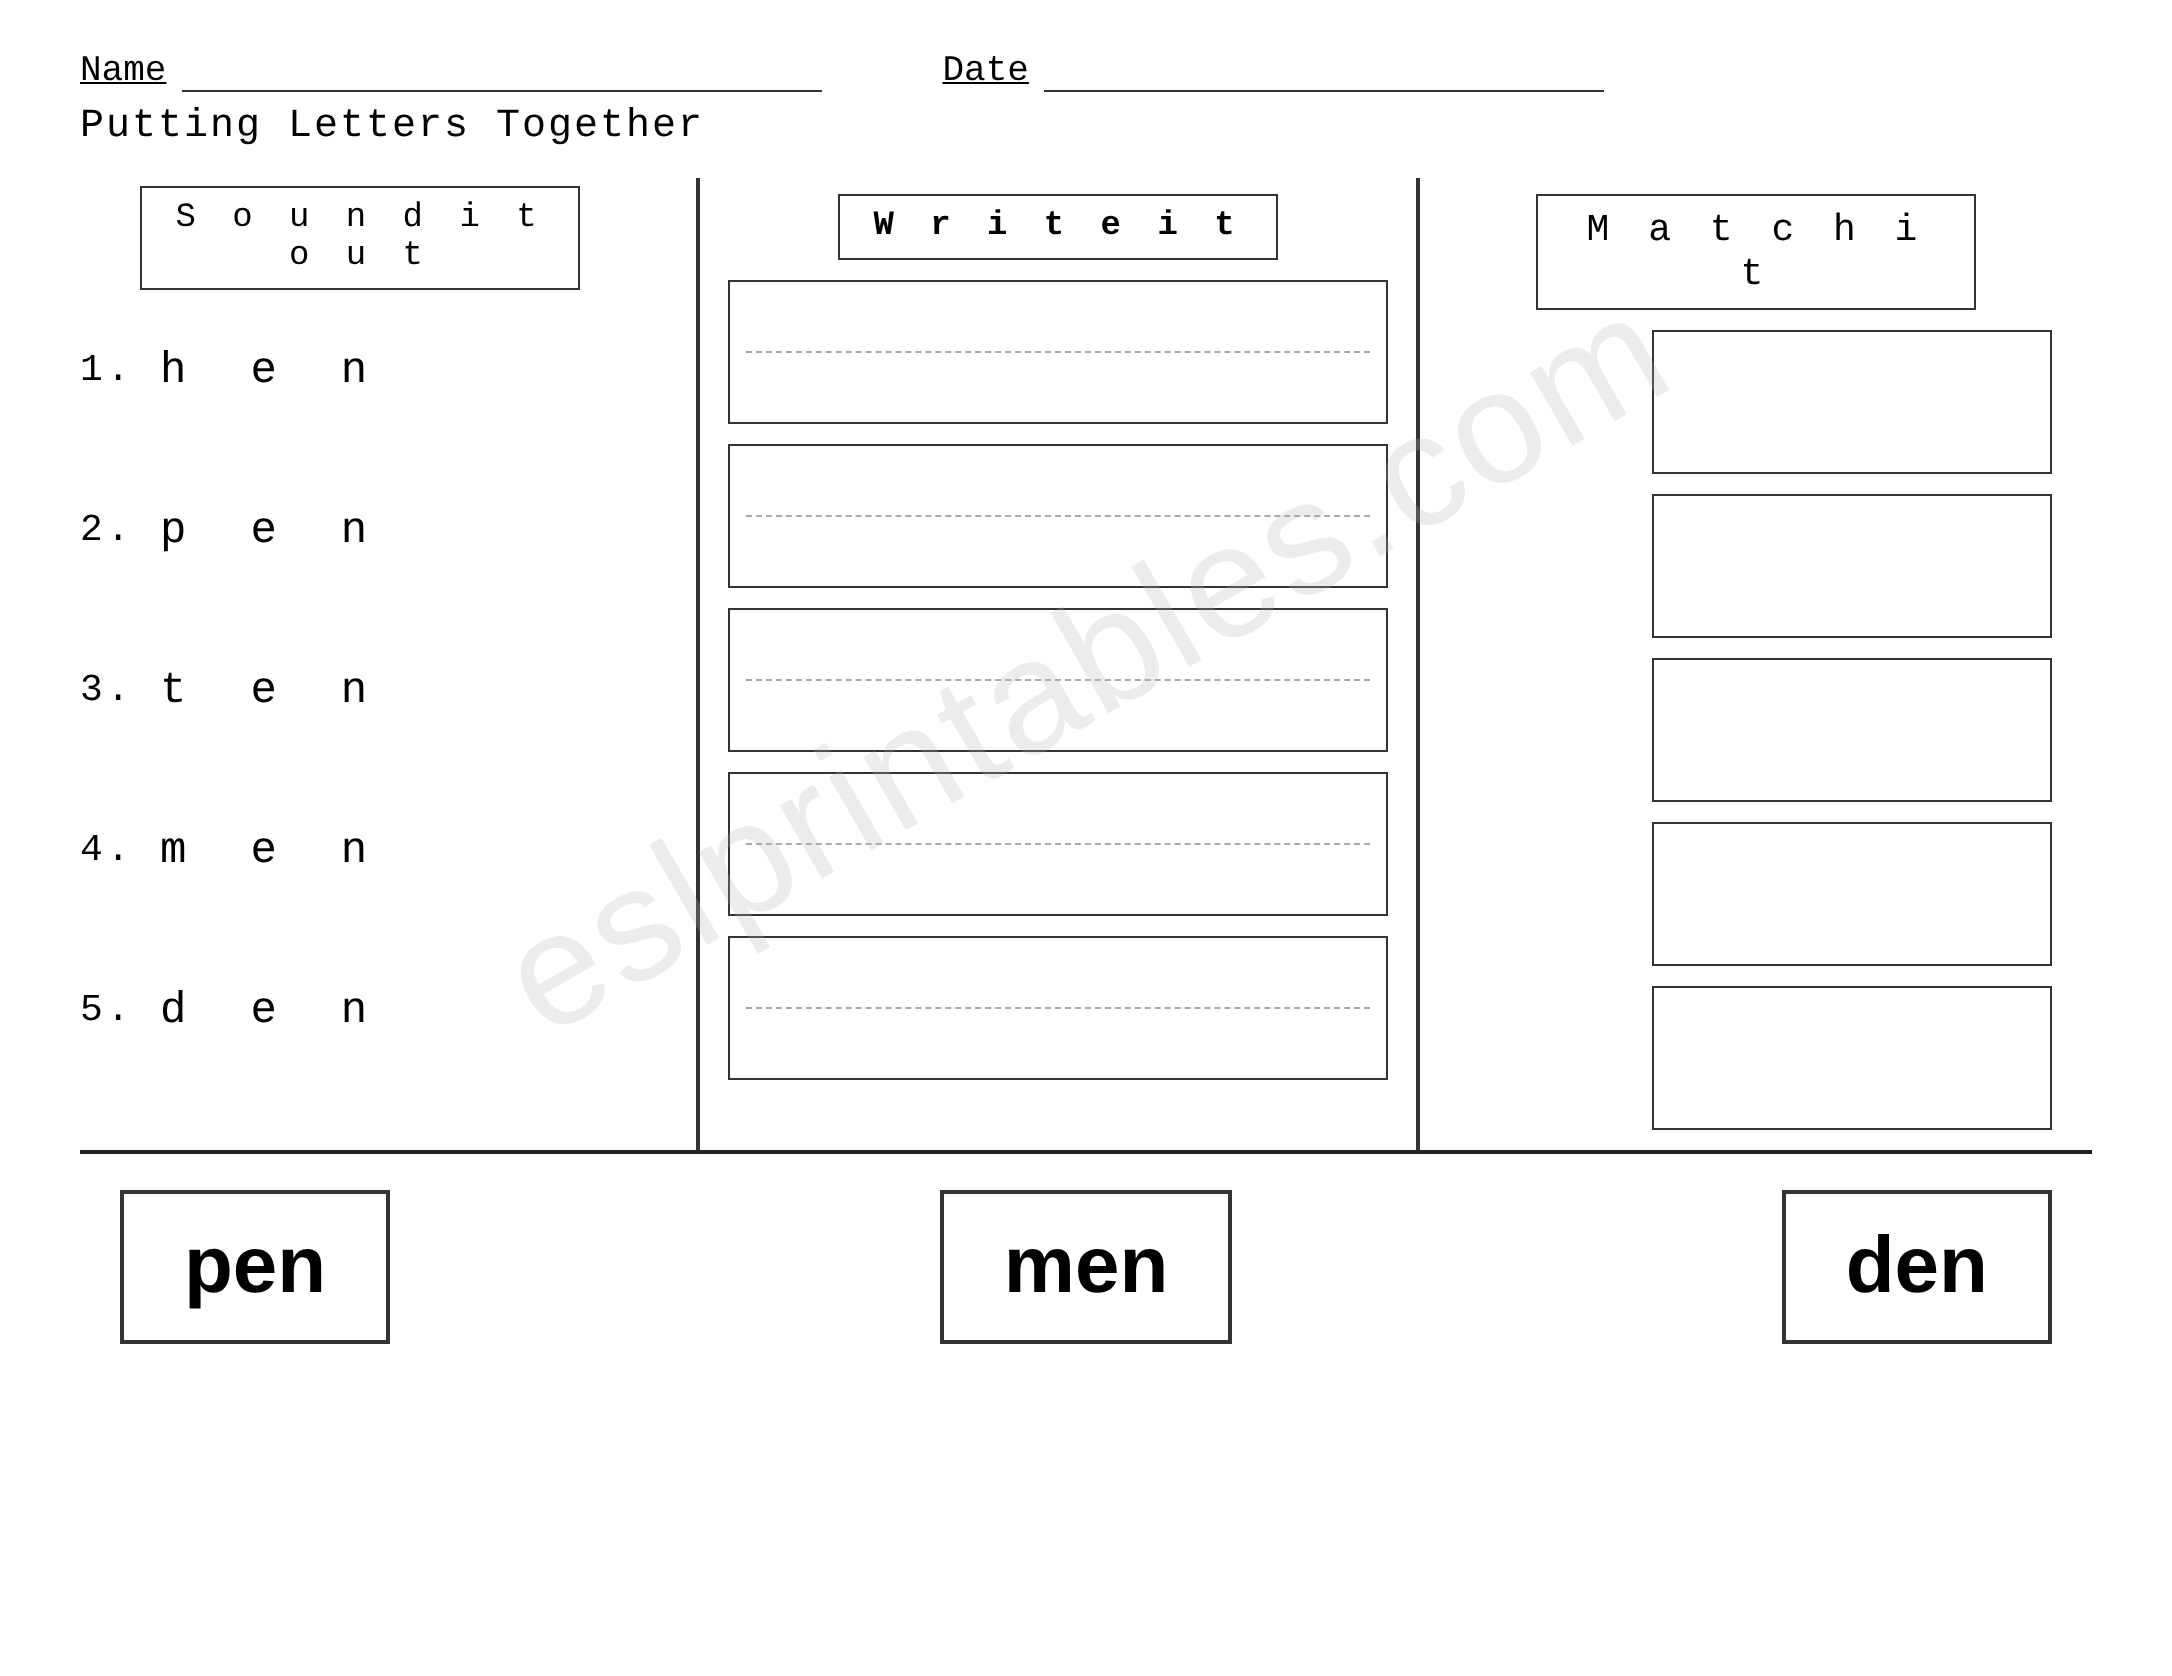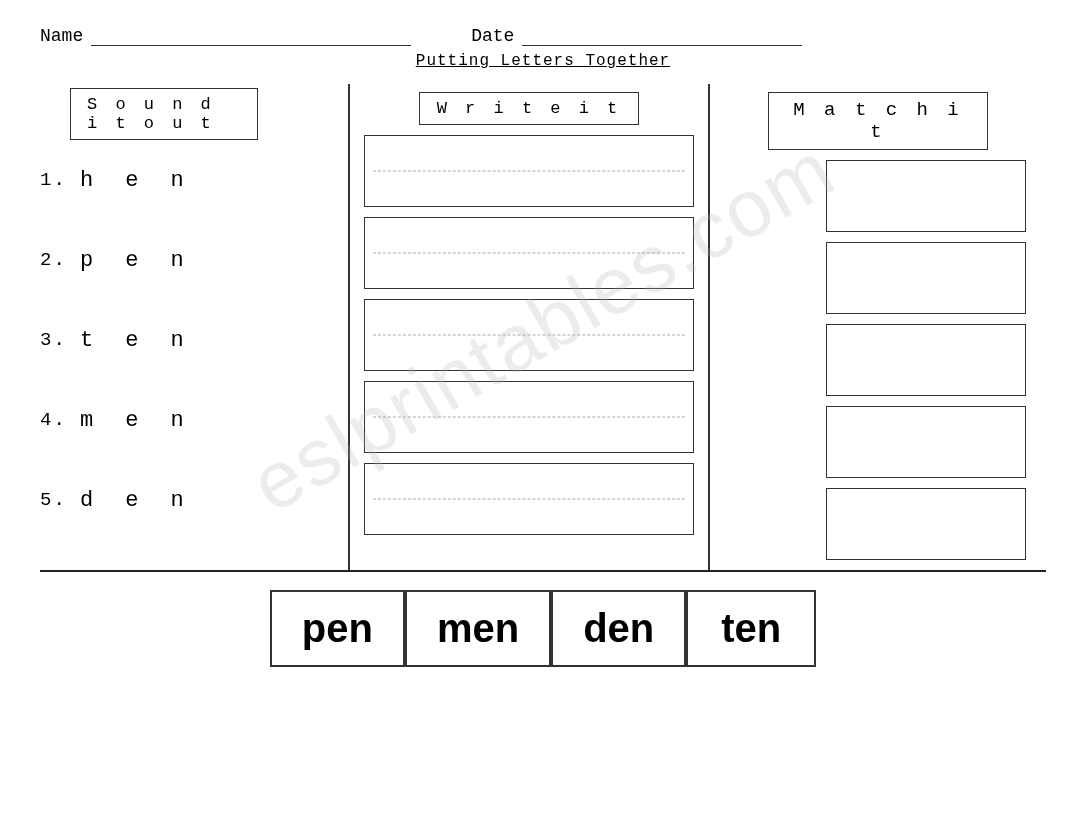--- a/index.html
+++ b/index.html
@@ -24,20 +24,21 @@
       padding: 24px 40px 20px 40px;
       position: relative;
     }
 
     
     .header-row {
       display: flex;
       align-items: flex-end;
       gap: 0;
       margin-bottom: 6px;
+      text-decoration: underline;
     }
 
     .header-name-label {
       font-size: 18px;
       font-weight: normal;
       margin-right: 8px;
     }
 
     .header-name-line {
       border-bottom: 1.5px solid #333;
@@ -53,23 +54,21 @@
     }
 
     .header-date-line {
       border-bottom: 1.5px solid #333;
       width: 280px;
       height: 22px;
     }
 
     
     .subtitle {
-      text-align: center;
-      font-size: 16px;
-      text-decoration: underline;
+      font-size: 20px;
       margin-bottom: 14px;
       letter-spacing: 1px;
     }
 
     
     .worksheet {
       display: flex;
       flex-direction: row;
       width: 100%;
       border-bottom: 2.5px solid #222;
@@ -82,22 +81,23 @@
       flex-shrink: 0;
       border-right: 2px solid #333;
       padding-right: 10px;
     }
 
     .col-header-sound {
       border: 1.5px solid #333;
       padding: 6px 16px;
       font-size: 17px;
       letter-spacing: 4px;
+      text-align: center;
       margin-bottom: 0;
-      width: 188px;
+      width: 220px;
       margin-left: 30px;
     }
 
     .word-row {
       display: flex;
       align-items: center;
       padding: 18px 0 18px 0;
       font-size: 22px;
       letter-spacing: 2px;
       min-height: 80px;
@@ -126,20 +126,21 @@
 
     .col-header-write {
       border: 1.5px solid #333;
       padding: 6px 16px;
       font-size: 17px;
       letter-spacing: 4px;
       text-align: center;
       margin-bottom: 0;
       width: 220px;
       margin: 0 auto;
+      font-weight: bold;
     }
 
     .write-box {
       border: 1.5px solid #333;
       height: 72px;
       margin: 10px 0;
       position: relative;
       background: #fff;
     }
 
@@ -190,21 +191,21 @@
       white-space: nowrap;
       pointer-events: none;
       z-index: 10;
       letter-spacing: 2px;
     }
 
     
     .word-bank {
       display: flex;
       flex-direction: row;
-      justify-content: center;
+      justify-content: space-between;
       align-items: center;
       margin-top: 18px;
       padding: 0 20px;
     }
 
     .word-card {
       border: 2.5px solid #333;
       padding: 14px 30px;
       font-size: 40px;
       font-family: Arial, Helvetica, sans-serif;
@@ -326,16 +327,15 @@
         <div class="match-box"></div>
       </div>
     </div>
 
   </div>
 
   <div class="word-bank">
     <div class="word-card">pen</div>
     <div class="word-card">men</div>
     <div class="word-card">den</div>
-    <div class="word-card">ten</div>
   </div>
 
 </div>
 
 </body></html>

